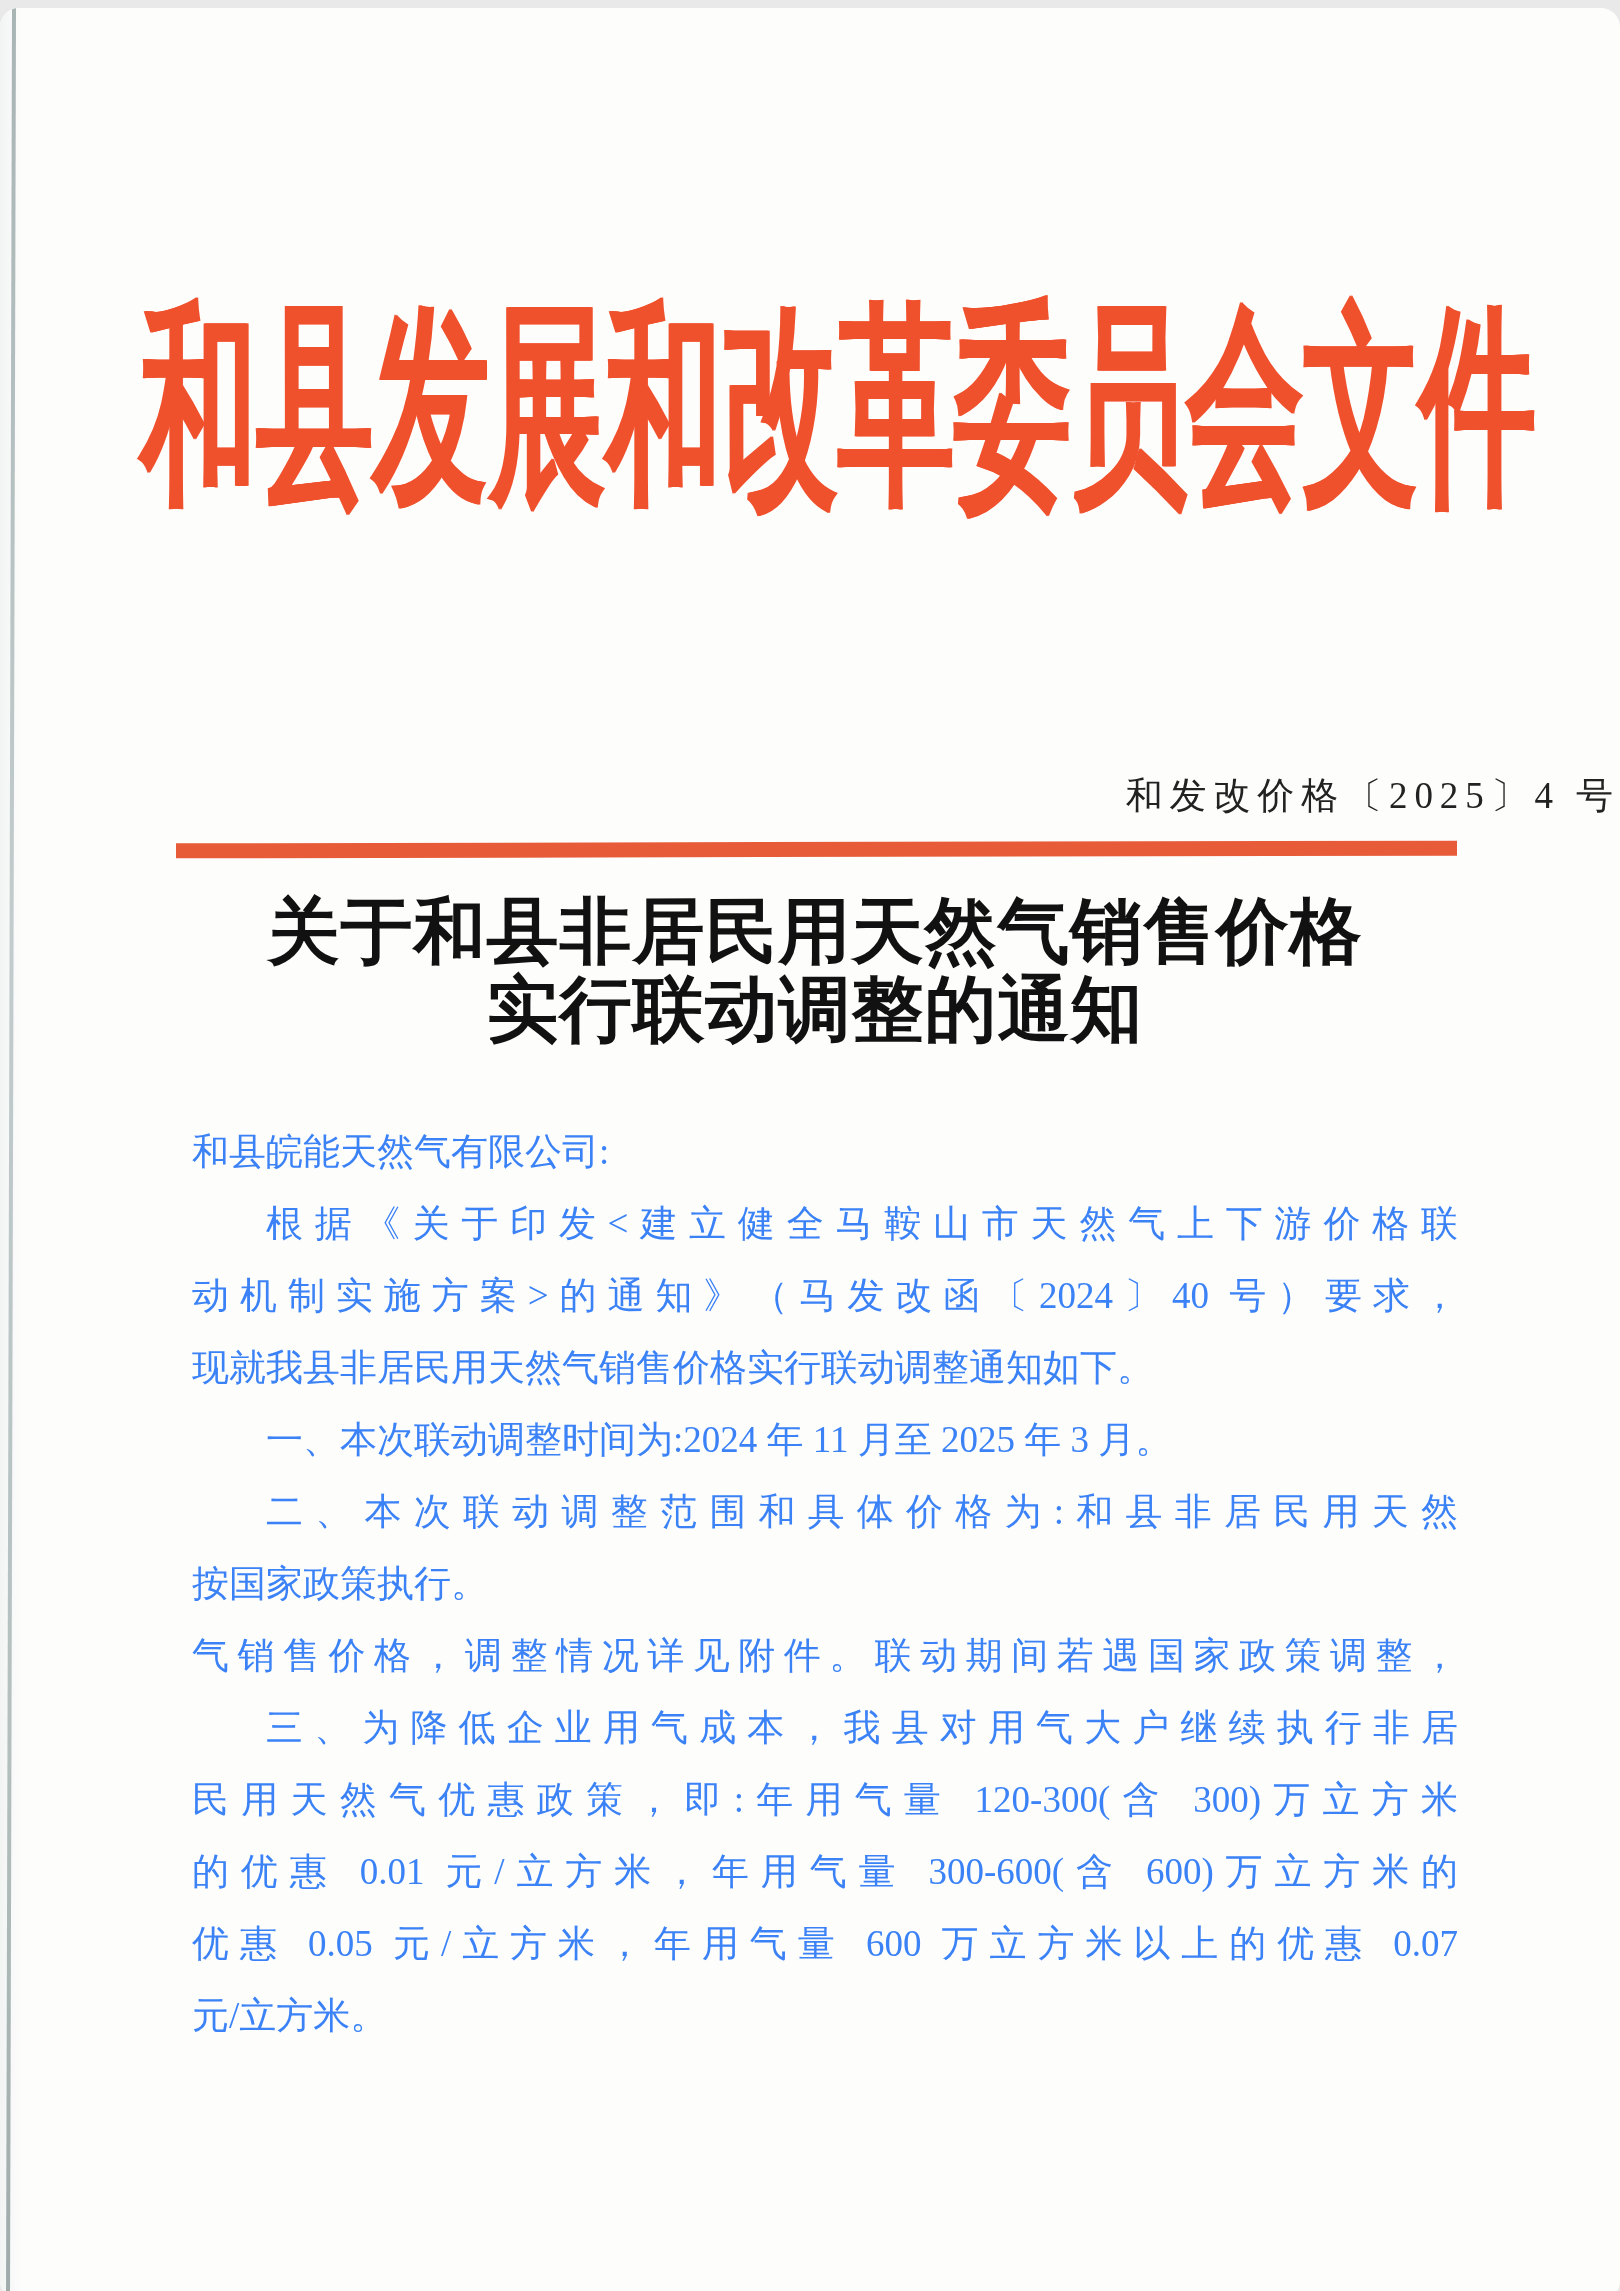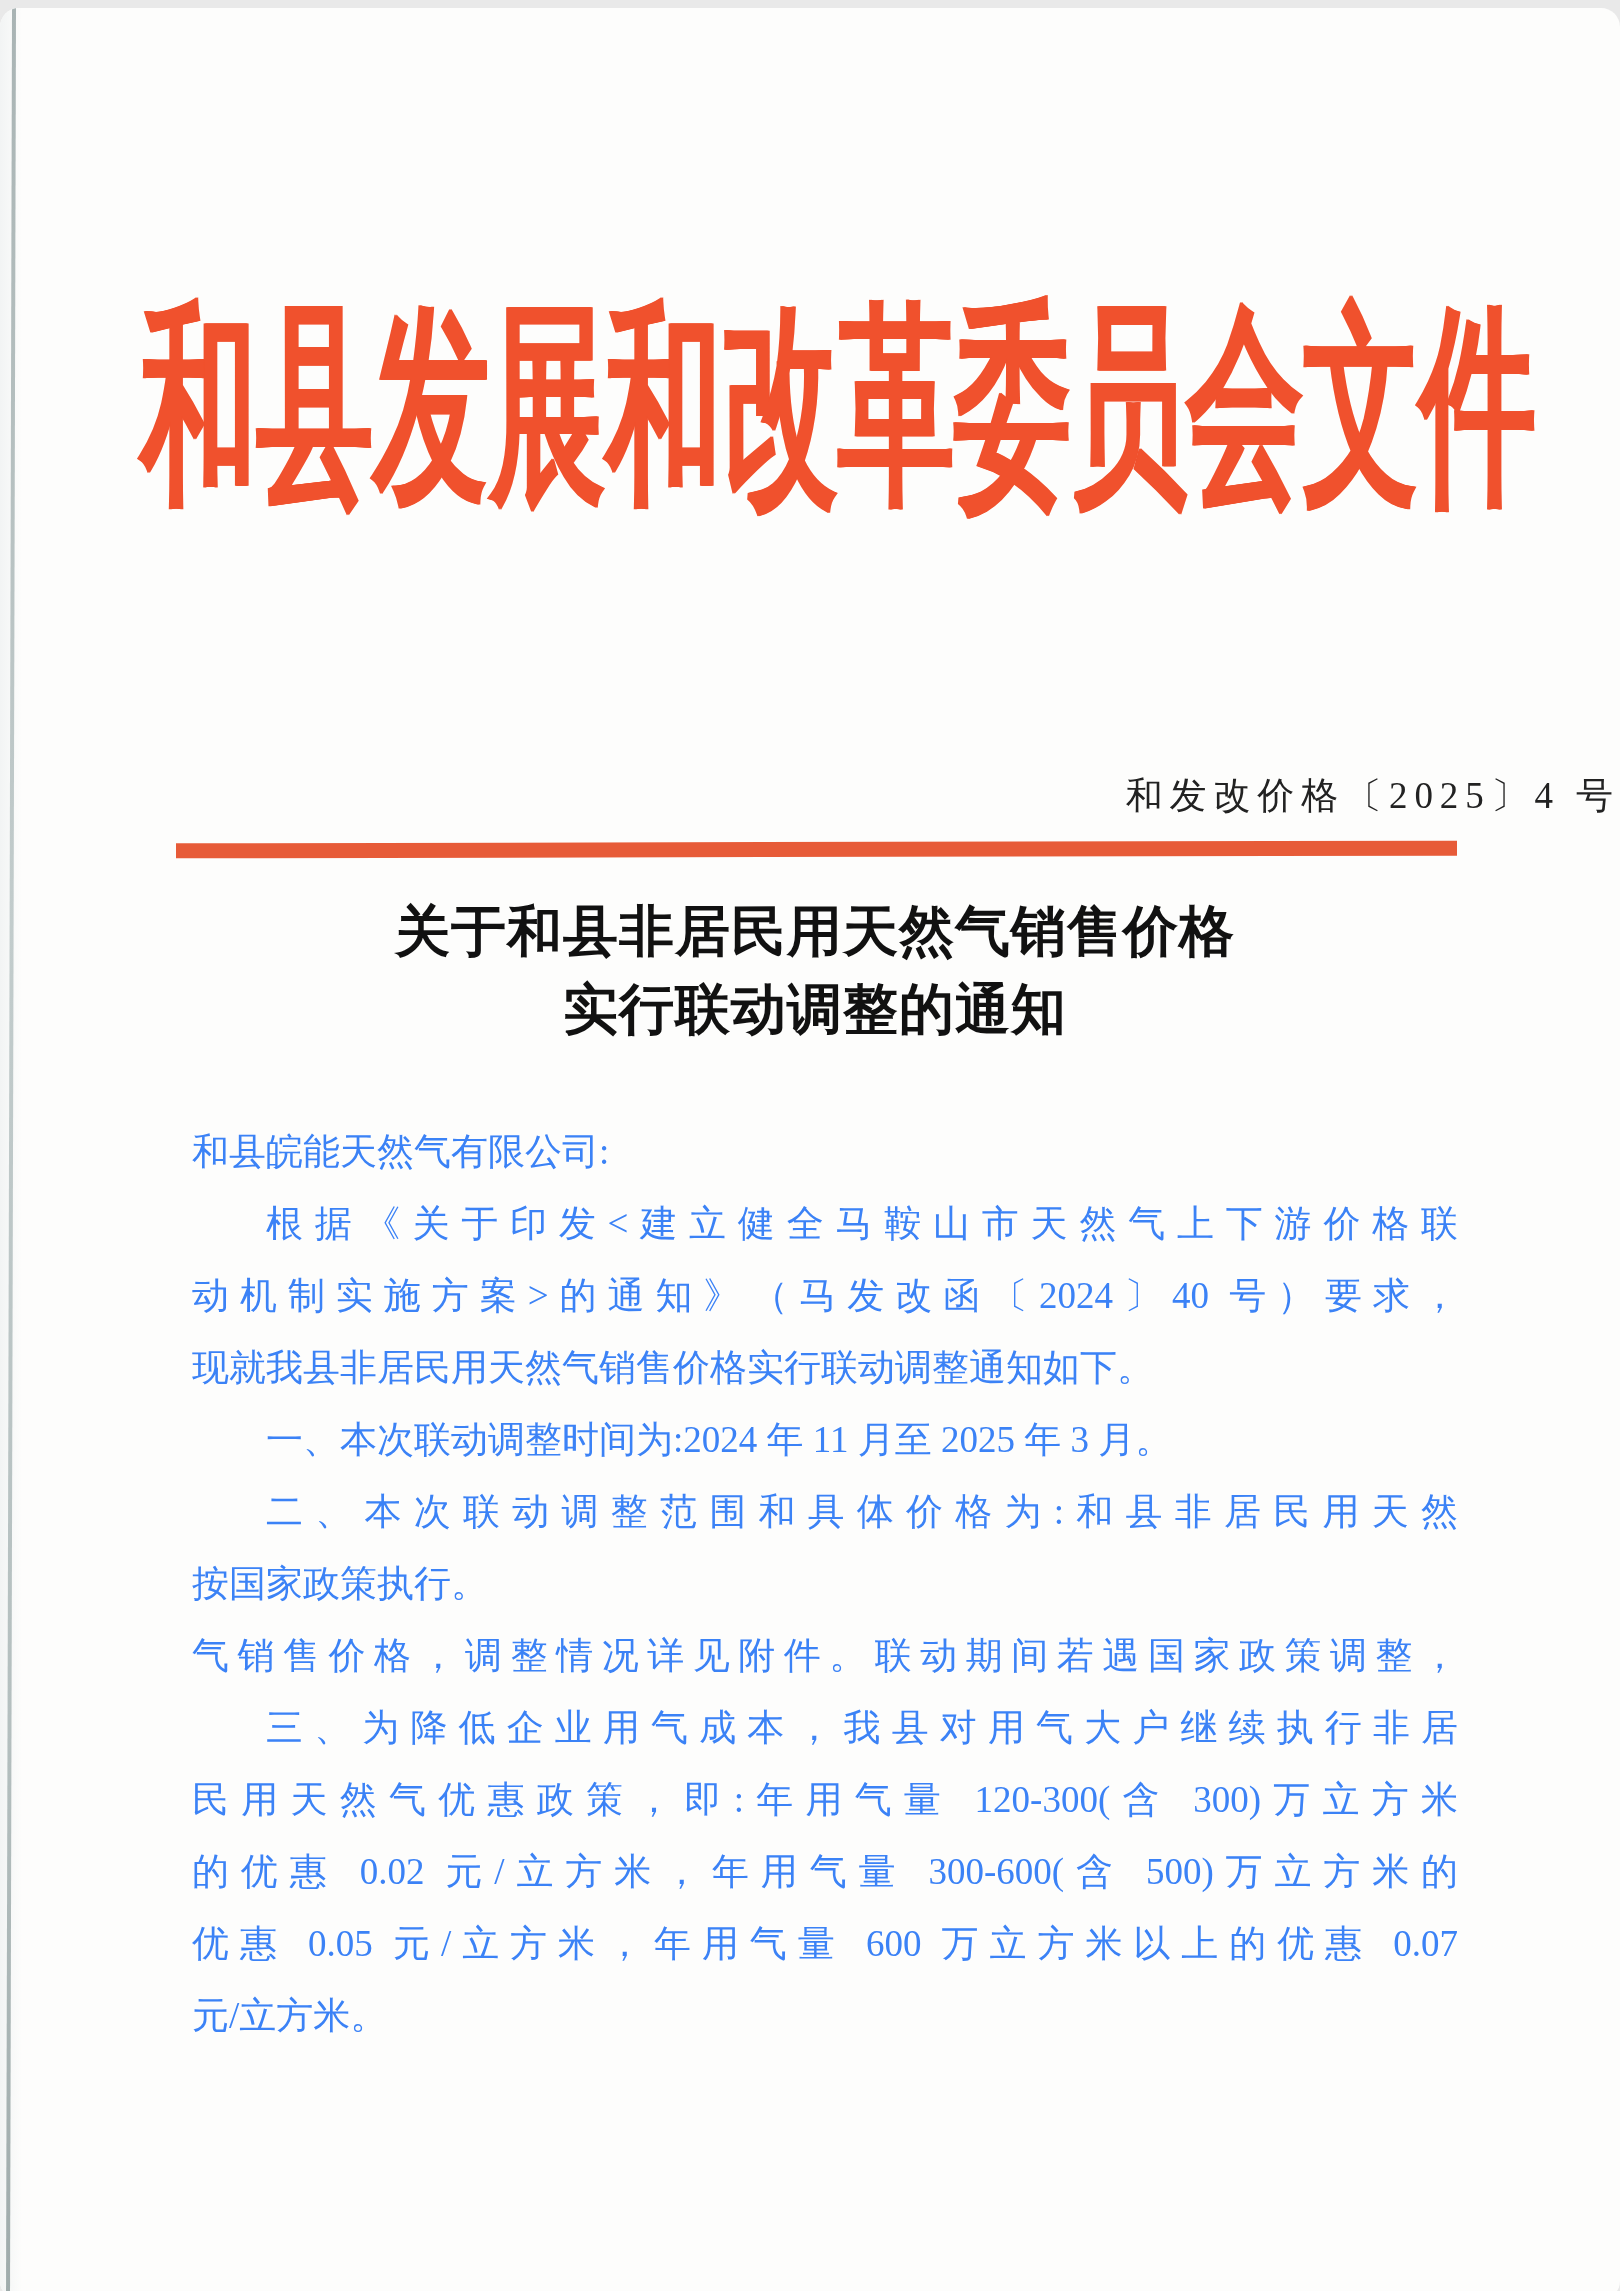--- a/index.html
+++ b/index.html
@@ -64,21 +64,21 @@
     height: 14.7px;
     background: #e75b38;
     transform: rotate(-0.12deg);
   }
   .doc-title {
     position: absolute;
     left: 167px; right: 157px;
     top: 885px;
     text-align: center;
     font-weight: bold;
-    font-size: 55px;
+    font-size: 72px;
     line-height: 78px;
     letter-spacing: 1px;
     color: #111;
   }
   .body-text {
     position: absolute;
     left: 192px;
     top: 1108px;
     width: 1266px;
     font-size: 37px;
@@ -119,19 +119,19 @@
     <div class="line">和县皖能天然气有限公司:</div>
     <div class="line j indent">根据《关于印发&lt;建立健全马鞍山市天然气上下游价格联</div>
     <div class="line j">动机制实施方案&gt;的通知》（马发改函〔2024〕40 号）要求，</div>
     <div class="line">现就我县非居民用天然气销售价格实行联动调整通知如下。</div>
     <div class="line indent">一、本次联动调整时间为:2024 年 11 月至 2025 年 3 月。</div>
     <div class="line j indent">二、本次联动调整范围和具体价格为:和县非居民用天然</div>
     <div class="line">按国家政策执行。</div>
     <div class="line j">气销售价格，调整情况详见附件。联动期间若遇国家政策调整，</div>
     <div class="line j indent">三、为降低企业用气成本，我县对用气大户继续执行非居</div>
     <div class="line j">民用天然气优惠政策，即:年用气量 120-300(含 300)万立方米</div>
-    <div class="line j">的优惠 0.02 元/立方米，年用气量 300-600(含 500)万立方米的</div>
+    <div class="line j">的优惠 0.01 元/立方米，年用气量 300-600(含 600)万立方米的</div>
     <div class="line j">优惠 0.05 元/立方米，年用气量 600 万立方米以上的优惠 0.07</div>
     <div class="line">元/立方米。</div>
   </div>
 
 </div>
 
 
 </body></html>

